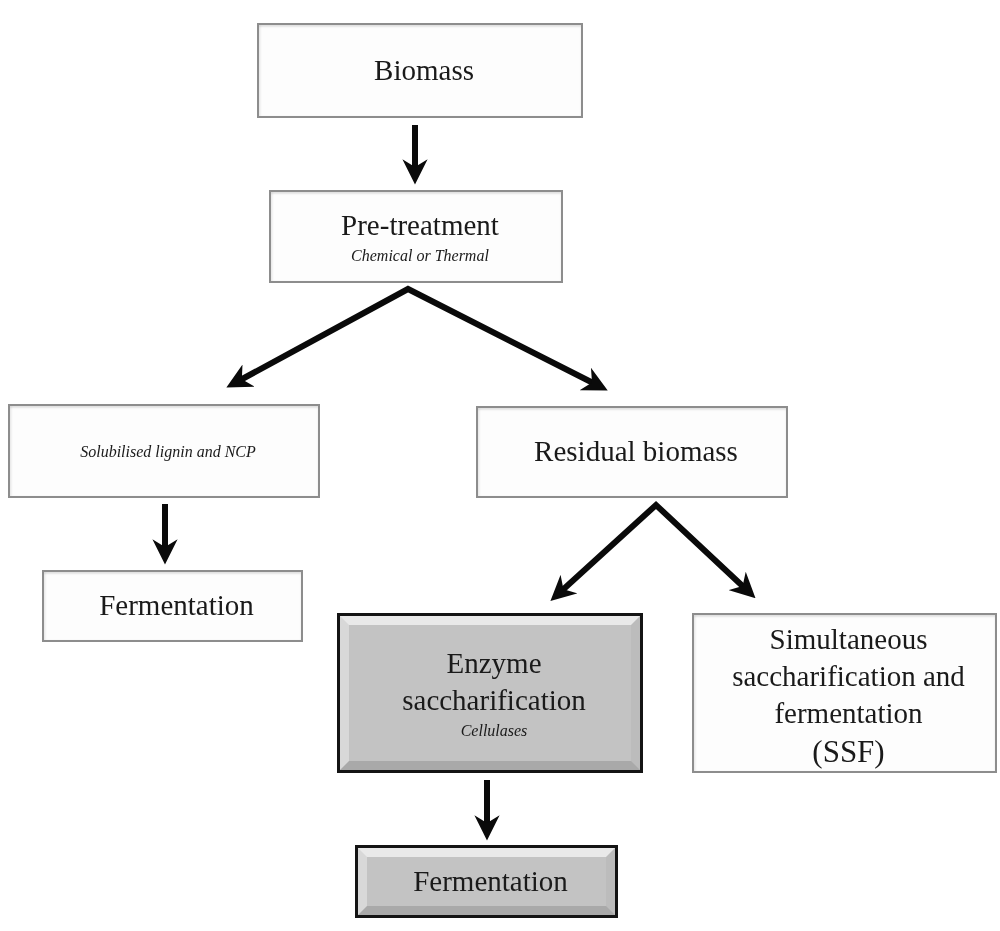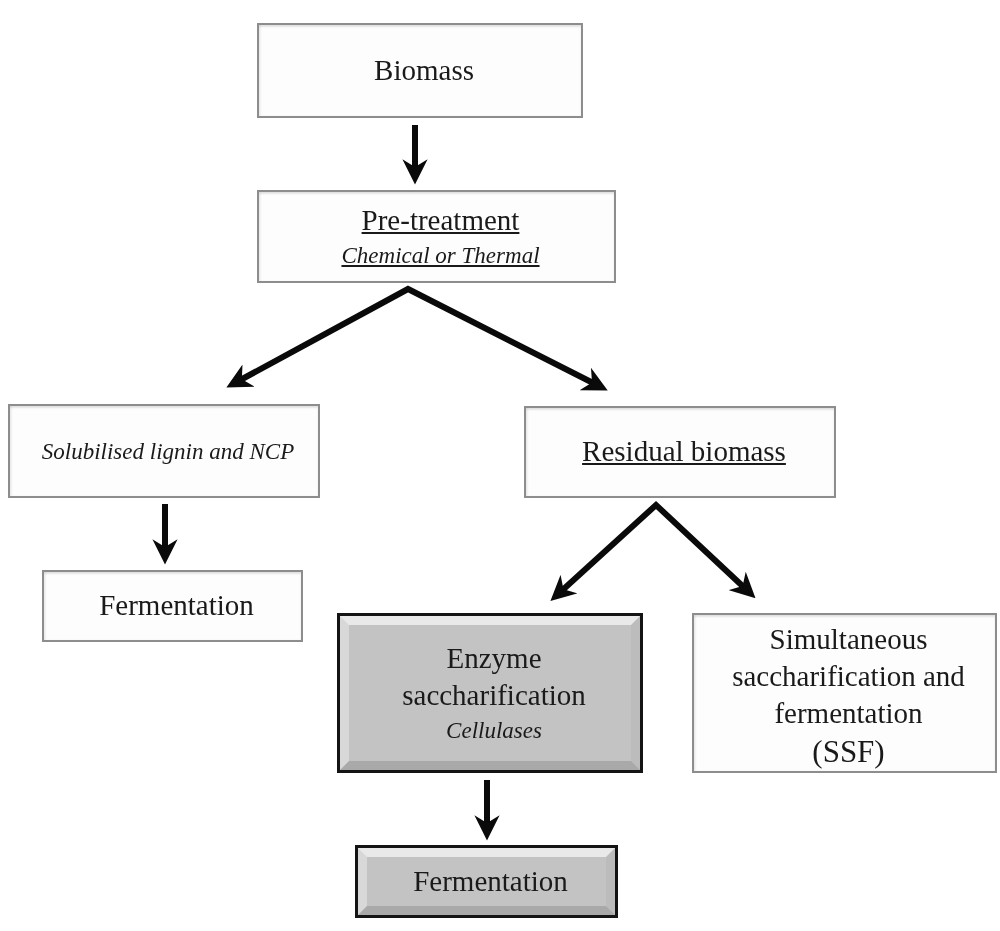--- a/index.html
+++ b/index.html
@@ -58,21 +58,21 @@
   .node-label.narrow {
     max-width: 215px;
   }
   .node-label.mid {
     max-width: 300px;
     padding: 0 4px;
     margin-top: 6px;
   }
   .node-subtitle {
     font-style: italic;
-    font-size: 23px;
+    font-size: 16px;
     margin-top: 2px;
   }
   .node-subtitle.plain {
     font-style: normal;
     font-size: 31px;
     margin-top: 0;
   }
   #arrow-layer {
     position: absolute;
     inset: 0;
@@ -98,34 +98,34 @@
       <path d="M487,780 L487,833" marker-end="url(#ah)"></path>
     </g>
   </svg>
 
   <div class="node light" style="left:257px; top:23px; width:326px; height:95px;">
     <div class="node-content">
       <div class="node-label">Biomass</div>
     </div>
   </div>
 
-  <div class="node light" style="left:257px; top:190px; width:359px; height:93px;text-decoration:underline;">
+  <div class="node light" style="left:269px; top:190px; width:294px; height:93px;">
     <div class="node-content">
       <div class="node-label">Pre-treatment</div>
       <div class="node-subtitle">Chemical or Thermal</div>
     </div>
   </div>
 
   <div class="node light" style="left:8px; top:404px; width:312px; height:94px;">
     <div class="node-content">
       <div class="node-subtitle">Solubilised lignin and NCP</div>
     </div>
   </div>
 
-  <div class="node light" style="left:524px; top:406px; width:312px; height:92px;text-decoration:underline;">
+  <div class="node light" style="left:476px; top:406px; width:312px; height:92px;">
     <div class="node-content">
       <div class="node-label">Residual biomass</div>
     </div>
   </div>
 
   <div class="node light" style="left:42px; top:570px; width:261px; height:72px;">
     <div class="node-content">
       <div class="node-label">Fermentation</div>
     </div>
   </div>

